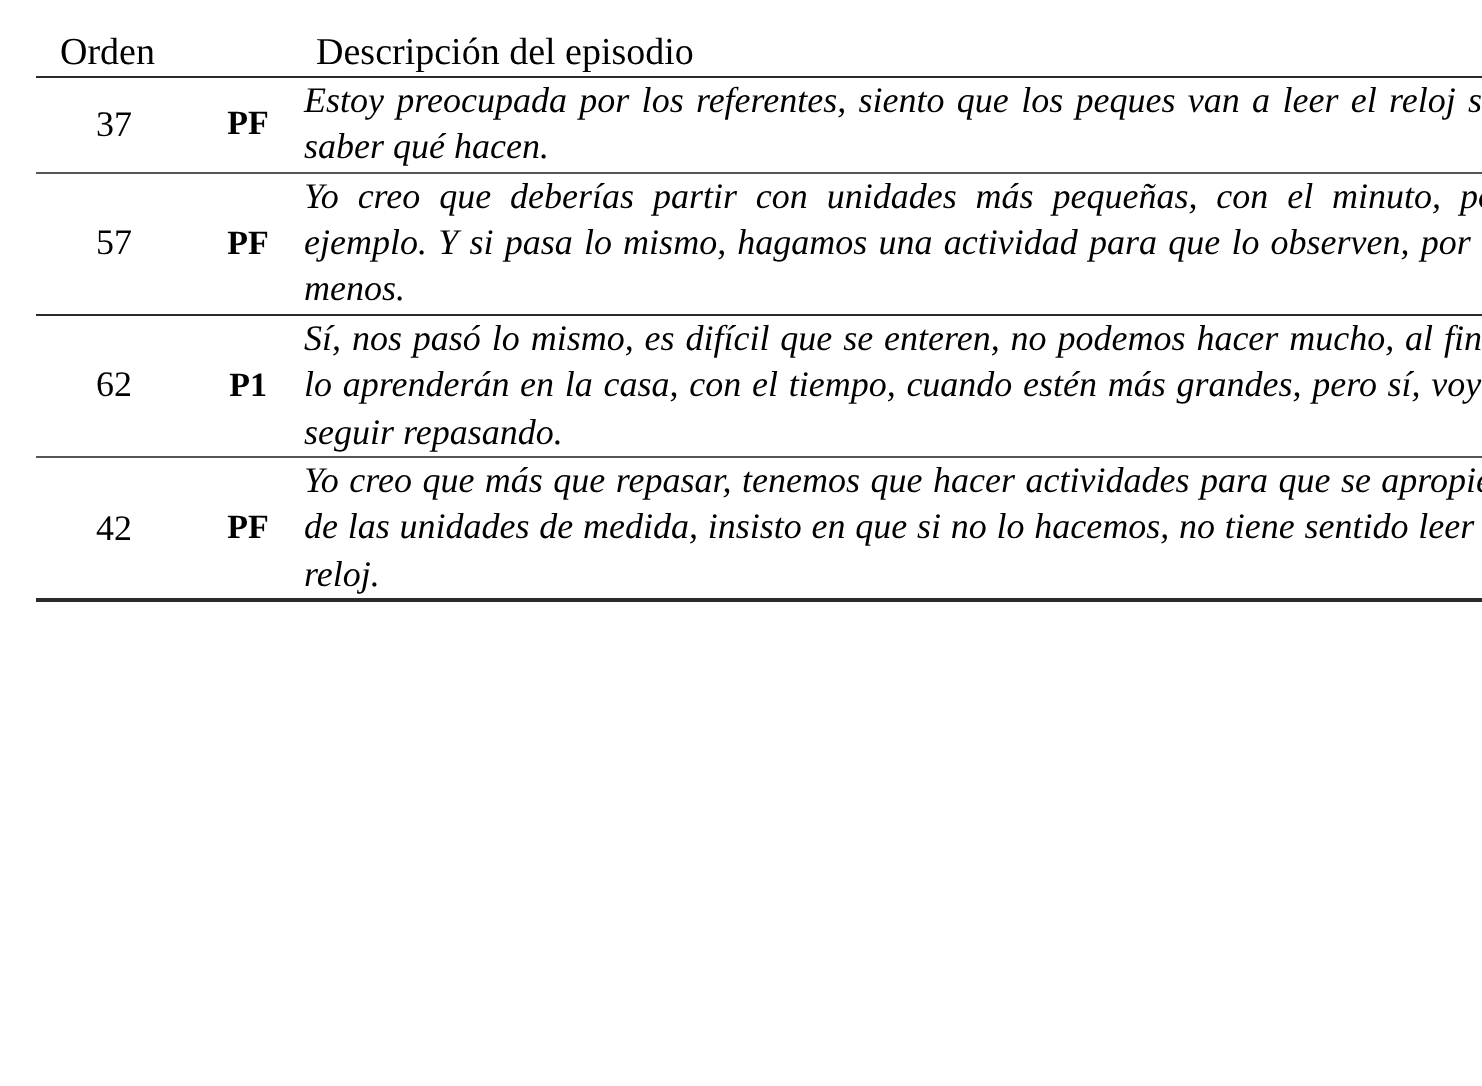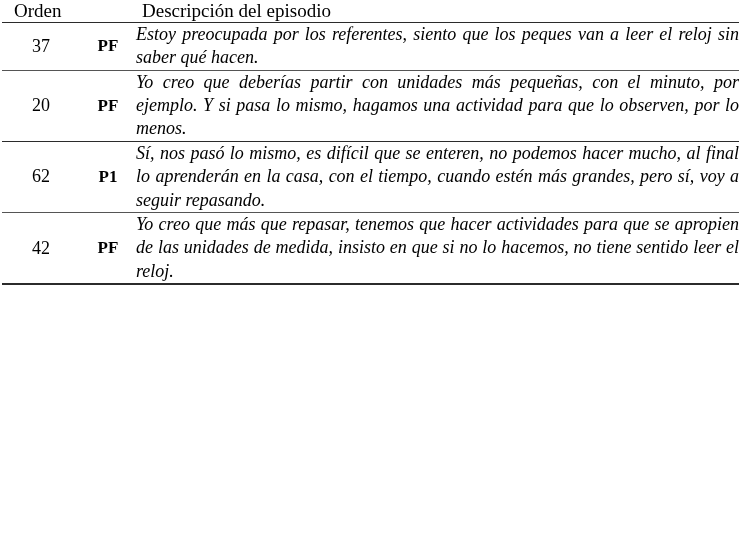--- a/index.html
+++ b/index.html
@@ -10,21 +10,21 @@
   body {
     width: 741px;
     height: 543px;
     font-family: "Liberation Serif", serif;
     color: #000000;
     overflow: hidden;
   }
   .table-wrap {
     width: 741px;
     box-sizing: border-box;
-    padding: 0;
+    padding: 16px;
   }
   table.episode-table {
     width: 737px;
     margin: 0 2px;
     border-collapse: collapse;
     table-layout: fixed;
   }
   table.episode-table td,
   table.episode-table th {
     vertical-align: middle;
@@ -98,21 +98,21 @@
         <th class="h-desc">Descripción del episodio</th>
       </tr>
     </thead>
     <tbody>
       <tr class="data-row rule-mid">
         <td class="c-orden">37</td>
         <td class="c-speaker">PF</td>
         <td class="c-desc">Estoy preocupada por los referentes, siento que los peques van a leer el reloj sin saber qué hacen.</td>
       </tr>
       <tr class="data-row rule-thin">
-        <td class="c-orden">20</td>
+        <td class="c-orden">57</td>
         <td class="c-speaker">PF</td>
         <td class="c-desc">Yo creo que deberías partir con unidades más pequeñas, con el minuto, por ejemplo. Y si pasa lo mismo, hagamos una actividad para que lo observen, por lo menos.</td>
       </tr>
       <tr class="data-row rule-mid">
         <td class="c-orden">62</td>
         <td class="c-speaker">P1</td>
         <td class="c-desc">Sí, nos pasó lo mismo, es difícil que se enteren, no podemos hacer mucho, al final lo aprenderán en la casa, con el tiempo, cuando estén más grandes, pero sí, voy a seguir repasando.</td>
       </tr>
       <tr class="data-row rule-thin">
         <td class="c-orden">42</td>

